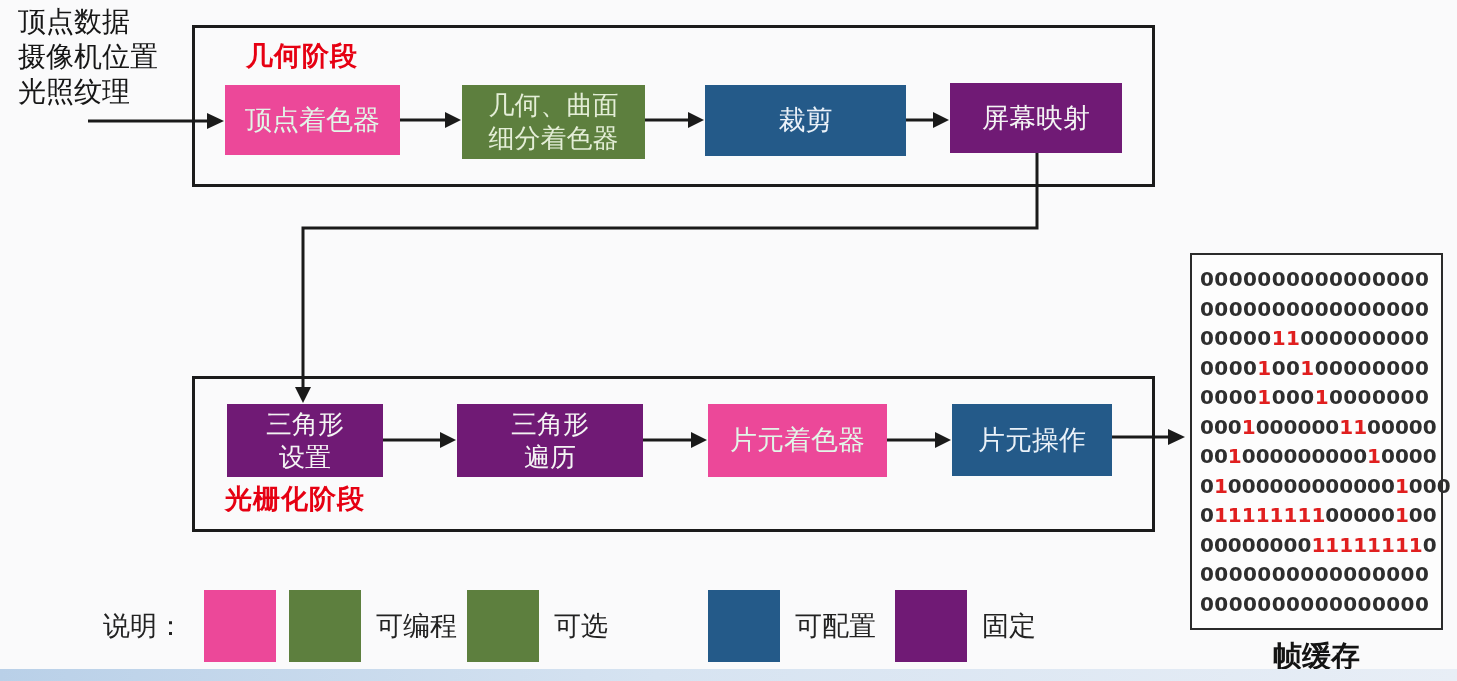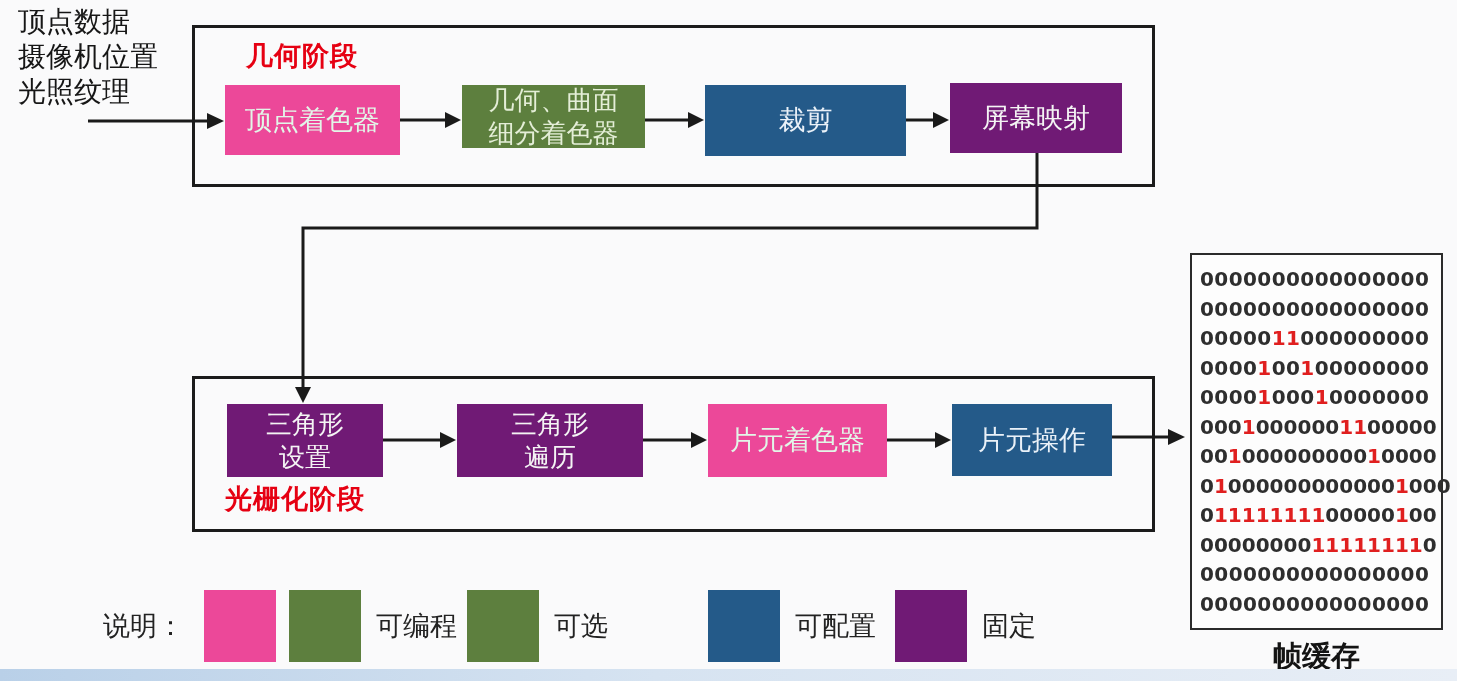--- a/index.html
+++ b/index.html
@@ -100,21 +100,21 @@
   <div class="outer-box geometry"></div>
   <div class="stage-label geo">几何阶段</div>
 
   <div class="outer-box raster"></div>
   <div class="stage-label ras">光栅化阶段</div>
 
   <div id="geo-boxes">
       <div class="pbox c-green single" style="left: 225px; top: 85px; width: 175px; height: 70px;">
         <div class="bline">顶点着色器</div>
       </div>
-      <div class="pbox c-olive" style="left: 462px; top: 85px; width: 183px; height: 63px;">
+      <div class="pbox c-olive" style="left: 462px; top: 85px; width: 183px; height: 74px;">
         <div class="bline">几何、曲面</div>
         <div class="bline">细分着色器</div>
       </div>
       <div class="pbox c-blue single" style="left: 705px; top: 85px; width: 201px; height: 71px;">
         <div class="bline">裁剪</div>
       </div>
       <div class="pbox c-black single" style="left: 950px; top: 83px; width: 172px; height: 70px;">
         <div class="bline">屏幕映射</div>
       </div>
     </div>

